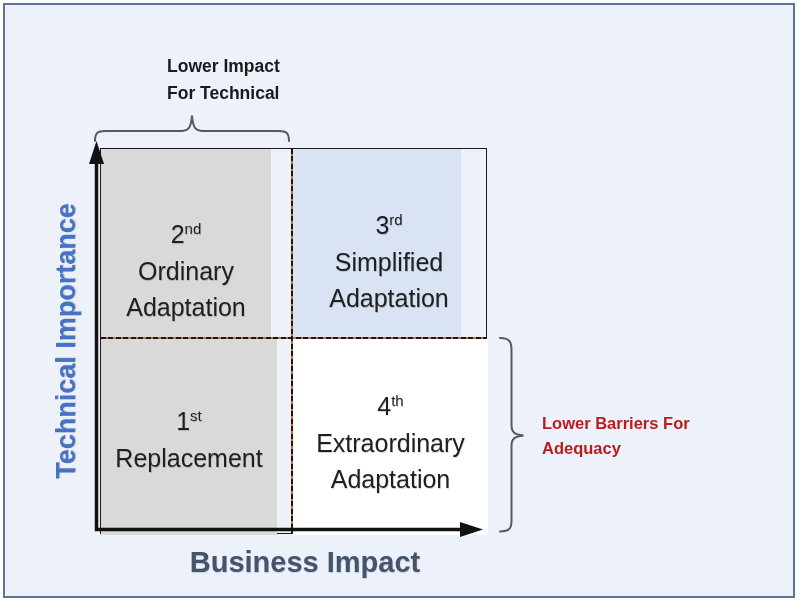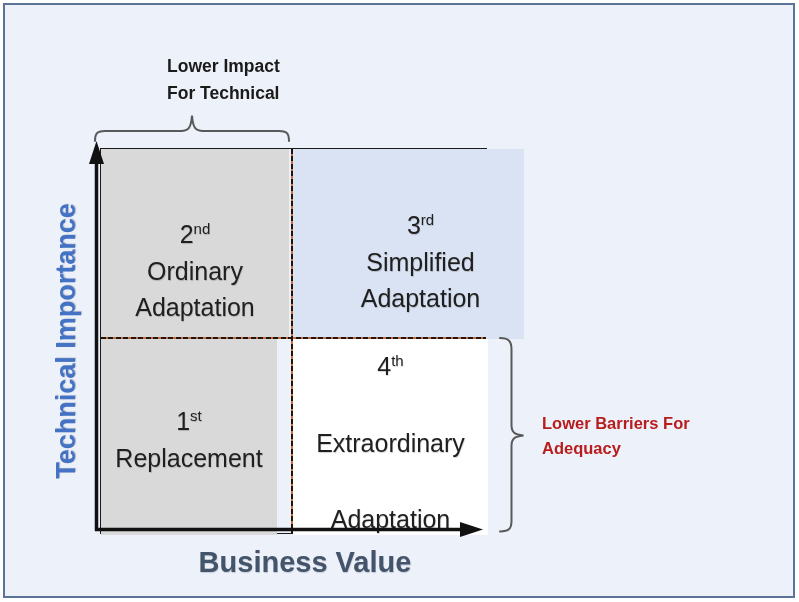--- a/index.html
+++ b/index.html
@@ -8,24 +8,24 @@
   .page{position:relative;width:799px;height:602px;background:#ffffff;overflow:hidden;}
   .frame{position:absolute;left:3px;top:3px;right:4px;bottom:4px;border:2px solid #5b7397;background:#edf1f9;}
 
   .title{position:absolute;top:38px;right:36px;font-size:23px;font-weight:bold;font-style:italic;color:#0d0d0d;letter-spacing:0.2px;}
 
   
   .grid{position:absolute;left:95px;top:143px;width:387px;height:386px;border:1.5px solid #1a1a1a;}
   .quad{position:absolute;display:flex;flex-direction:column;align-items:center;justify-content:center;text-align:center;color:#1a1a1a;}
   .quad .qtext{font-size:25px;line-height:36px;color:#1f1f1f;text-shadow:0.5px 0.8px 0.8px rgba(0,0,0,0.18);}
   .quad sup{font-size:15px;}
-  .q-tl{left:0;top:0;width:188px;height:190px;padding-top:48px;}
-  .q-tr{left:192px;top:0;width:231px;height:190px;padding-top:30px;padding-left:24px;}
+  .q-tl{left:0;top:0;width:170px;height:190px;padding-top:48px;}
+  .q-tr{left:192px;top:0;width:168px;height:190px;padding-top:30px;padding-left:24px;}
   .q-bl{left:0;top:190px;width:176px;height:196px;}
-  .q-br{left:192px;top:190px;width:195px;height:196px;padding-top:6px;gap:40px;}
+  .q-br{left:192px;top:190px;width:195px;height:196px;padding-top:6px;}
 
   
   .vdash{position:absolute;left:190px;top:0;width:2px;height:100%;
          background:repeating-linear-gradient(to bottom,#241309 0 5px,#c4703f 5px 7.5px);}
   .hdash{position:absolute;left:0;top:188px;width:100%;height:2px;
          background:repeating-linear-gradient(to right,#241309 0 5px,#c4703f 5px 7.5px);}
 
   
   .y-label{position:absolute;left:-102px;top:319px;width:330px;height:34px;
            transform:rotate(-90deg);transform-origin:center center;
@@ -77,21 +77,21 @@
       <div class="quad q-br" style="background: rgb(255, 255, 255);">
         <div class="qtext"><span>4</span><sup>th</sup></div>
         <div class="qtext">Extraordinary</div>
         <div class="qtext">Adaptation</div>
       </div>
       <div class="vdash"></div>
       <div class="hdash"></div>
     </div>
 
     <div class="y-label">Technical Importance</div>
-    <div class="x-label">Business Value</div>
+    <div class="x-label">Business Impact</div>
 
     <svg class="decor" width="790" height="593" viewBox="0 0 790 593">
 
       <line x1="91.5" y1="526" x2="91.5" y2="153" stroke="#111111" stroke-width="3.5"></line>
       <polygon points="91.5,136 84,159 99,159" fill="#111111"></polygon>
 
       <line x1="90" y1="524.5" x2="458" y2="524.5" stroke="#111111" stroke-width="3.5"></line>
       <polygon points="478,524.5 455,517 455,532" fill="#111111"></polygon>
 
       <path d="M 90 136 C 90 127.5, 93 126, 100 126 L 176 126 C 183.5 126, 186 123, 187 110.5 C 188 123, 190.5 126, 198 126 L 274 126 C 281 126, 284 127.5, 284 136" fill="none" stroke="#595959" stroke-width="2" stroke-linecap="round"></path>

